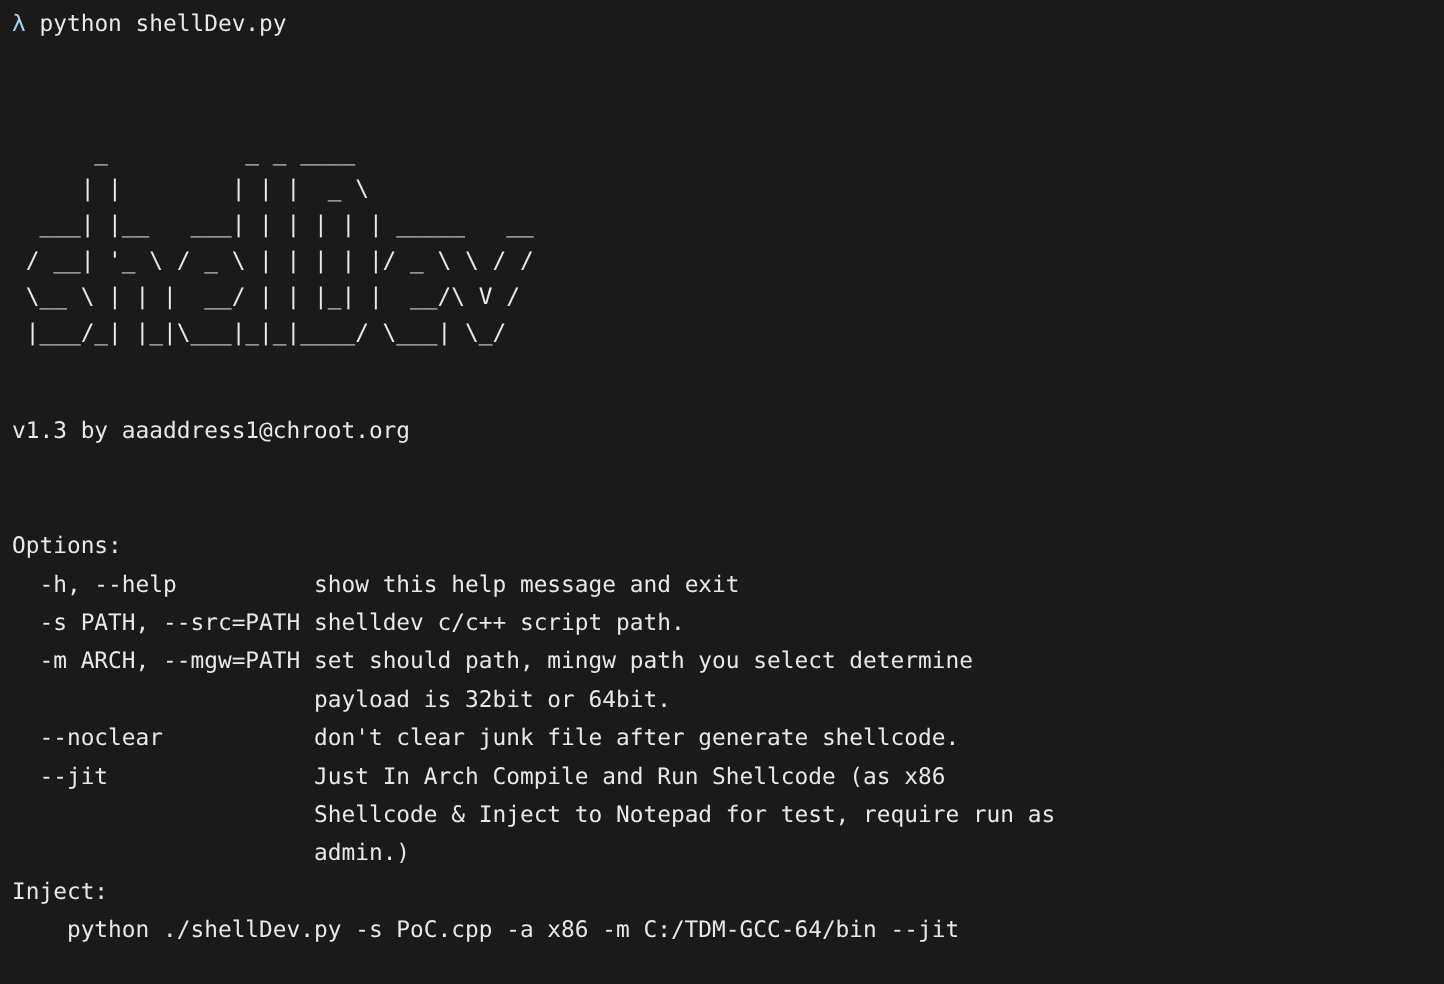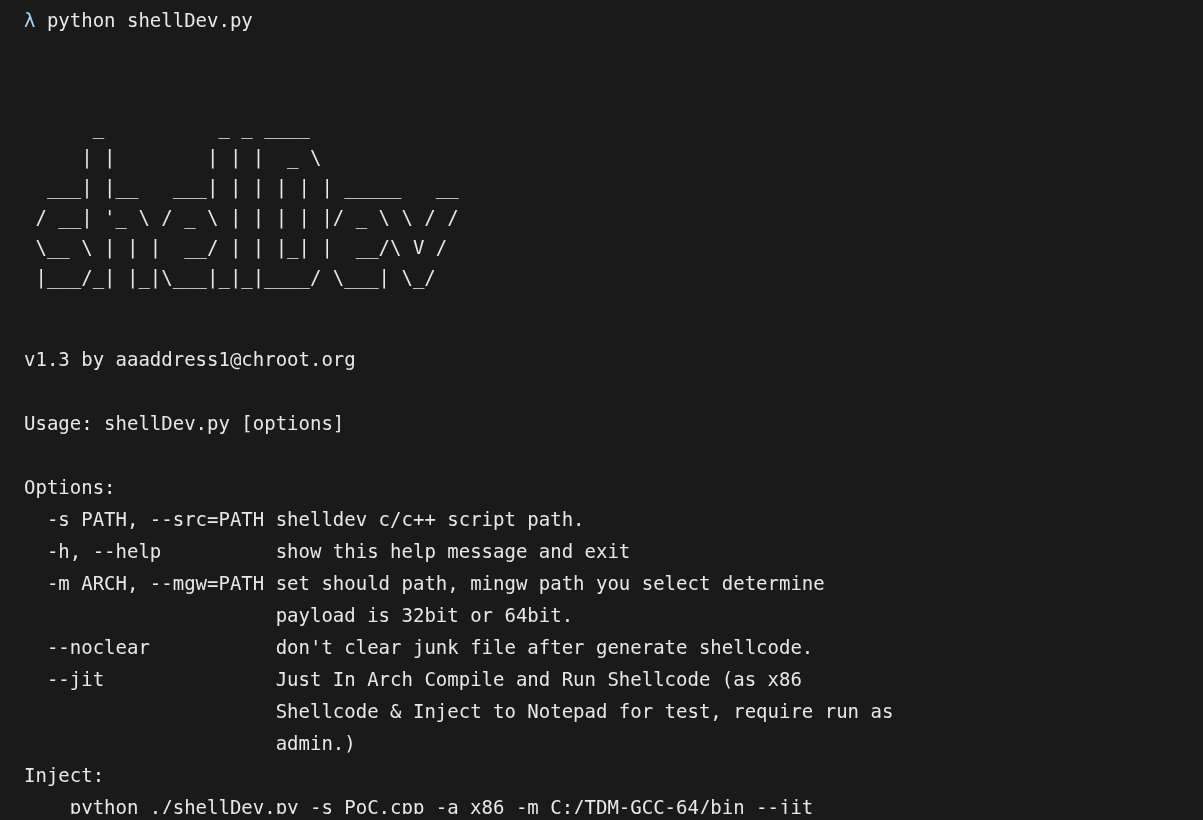--- a/index.html
+++ b/index.html
@@ -11,21 +11,21 @@
   #terminal {
     width: 1203px;
     height: 820px;
     background: #1a1a1b;
     color: #e8e8e8;
     font-family: "DejaVu Sans Mono", "Liberation Mono", monospace;
     font-size: 19px;
     line-height: 32px;
     overflow: hidden;
     box-sizing: border-box;
-    padding: 4px 0 0 24px;
+    padding: 4px 0 0 10px;
     position: relative;
     -webkit-font-smoothing: antialiased;
   }
   .line {
     white-space: pre;
     min-height: 32px;
   }
   .blank {
     height: 32px;
   }
@@ -77,29 +77,28 @@
  / __| '_ \ / _ \ | | | | |/ _ \ \ / /
  \__ \ | | |  __/ | | |_| |  __/\ V / 
  |___/_| |_|\___|_|_|____/ \___| \_/  </pre>
 
   <div class="blank"></div>
 
   <div class="line">v1.3 by aaaddress1@chroot.org</div>
 
   <div class="blank"></div>
 
-  <div class="line">Usage: shellDev.py [options]</div>
 
   <div class="blank"></div>
 
   <div class="line">Options:</div>
 
   <div id="options-list">
+      <div class="opt-row line"><span class="flag">  -h, --help          </span><span class="desc">show this help message and exit</span></div>
       <div class="opt-row line"><span class="flag">  -s PATH, --src=PATH </span><span class="desc">shelldev c/c++ script path.</span></div>
-      <div class="opt-row line"><span class="flag">  -h, --help          </span><span class="desc">show this help message and exit</span></div>
       <div class="opt-row line"><span class="flag">  -m ARCH, --mgw=PATH </span><span class="desc">set should path, mingw path you select determine</span></div>
       <div class="opt-row line"><span class="flag">                      </span><span class="desc">payload is 32bit or 64bit.</span></div>
       <div class="opt-row line"><span class="flag">  --noclear           </span><span class="desc">don't clear junk file after generate shellcode.</span></div>
       <div class="opt-row line"><span class="flag">  --jit               </span><span class="desc">Just In Arch Compile and Run Shellcode (as x86</span></div>
       <div class="opt-row line"><span class="flag">                      </span><span class="desc">Shellcode &amp; Inject to Notepad for test, require run as</span></div>
       <div class="opt-row line"><span class="flag">                      </span><span class="desc">admin.)</span></div>
     </div>
 
   <div class="line">Inject:</div>
   <div class="line">    python ./shellDev.py -s PoC.cpp -a x86 -m C:/TDM-GCC-64/bin --jit</div>

